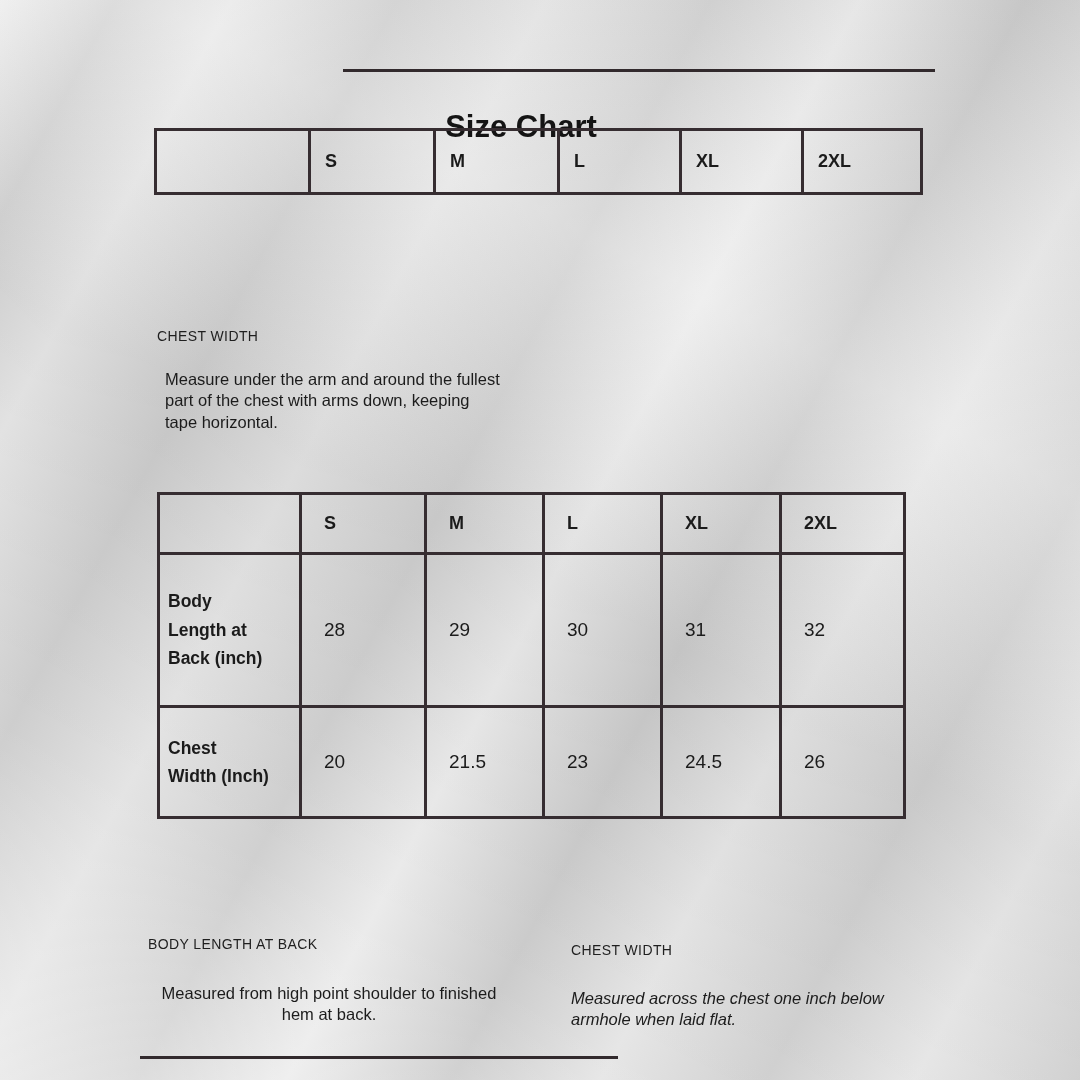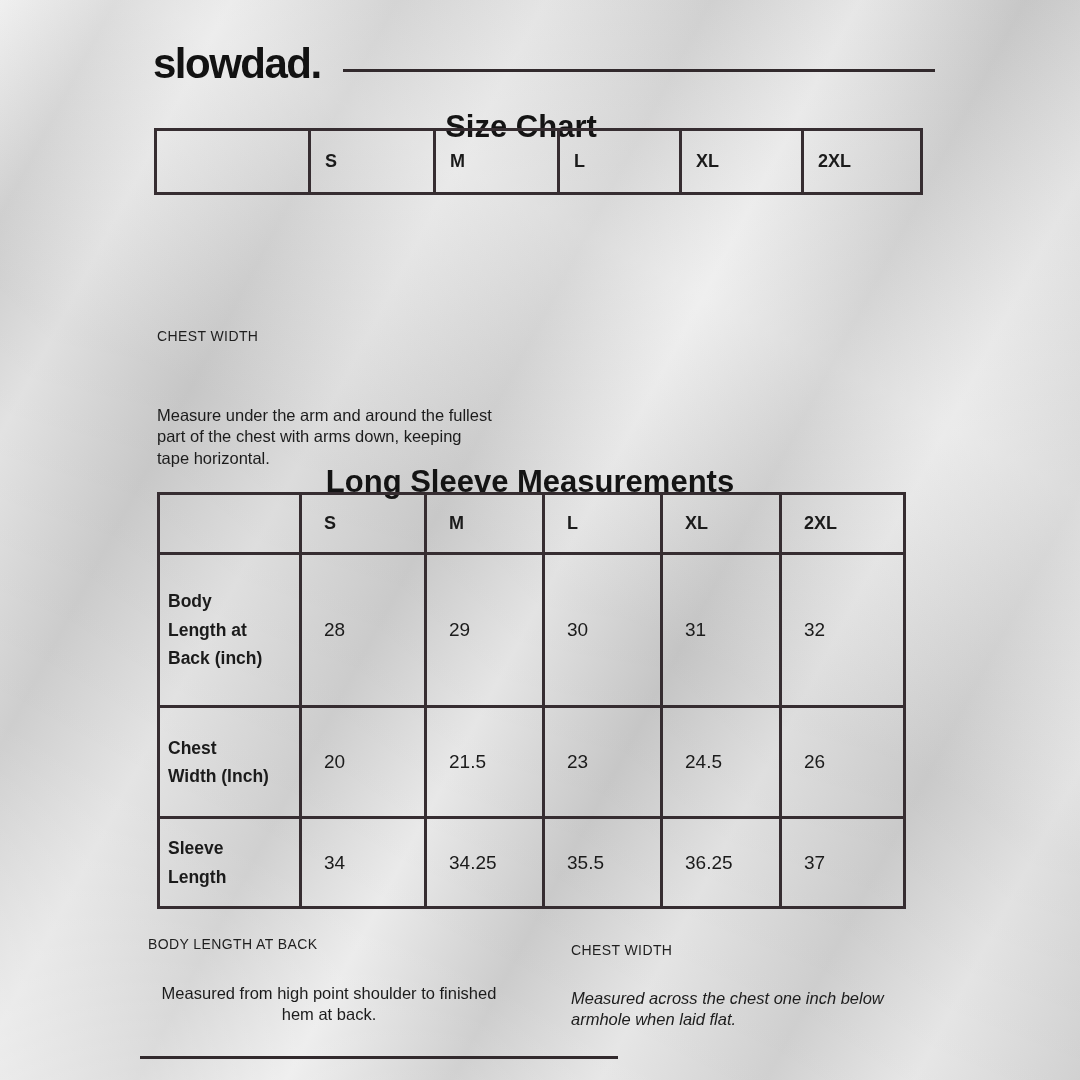--- a/index.html
+++ b/index.html
@@ -78,40 +78,39 @@
   }
 
   
   .note-head{
     font-size:14px;letter-spacing:0.4px;color:#1f1f1f;white-space:nowrap;
   }
   .note-body{
     font-size:16.5px;line-height:1.3;color:#1c1c1c;
   }
   .note1-head{left:157px;top:328px;}
-  .note1-body{left:157px;top:369px;width:335px;margin-top:36px;}
+  .note1-body{left:165px;top:369px;width:335px;}
   .note2a-head{left:148px;top:936px;}
   .note2a-body{left:148px;top:983px;width:362px;text-align:center;}
   .note2b-head{left:571px;top:942px;}
   .note2b-body{left:571px;top:988px;width:352px;font-style:italic;}
 
   
   .bottom-rule{left:140px;top:1056px;width:478px;height:3px;background:#322a2d;}
   .website{
     left:583px;top:1040px;width:350px;text-align:right;
     font-size:21px;color:#4b4046;
   }
 </style>
 </head>
 <body>
 
 <div class="canvas">
   <div class="sheen"></div>
 
-  <div class="abs logo">slowdad.</div>
   <div class="abs top-rule"></div>
 
   <h1 class="abs sec-title title1">Size Chart</h1>
 
   <table class="abs t t1">
     <colgroup>
       <col style="width:154px">
         <col style="width:125px">
         <col style="width:124px">
       <col style="width:122px">
@@ -126,21 +125,20 @@
         <th>L</th>
         <th>XL</th>
         <th>2XL</th>
       </tr>
     </tbody>
   </table>
 
   <div class="abs note-head note1-head">CHEST WIDTH</div>
   <div class="abs note-body note1-body">Measure under the arm and around the fullest part of the chest with arms down, keeping tape horizontal.</div>
 
-  <h2 class="abs sec-title title2">Long Sleeve Measurements</h2>
 
   <table class="abs t t2">
     <colgroup>
       <col style="width:142px">
         <col style="width:125px">
         <col style="width:118px">
       <col style="width:118px">
         <col style="width:119px">
         <col style="width:124px">
     </colgroup>
@@ -162,28 +160,20 @@
         <td>32</td>
       </tr>
       <tr class="r2">
         <th class="rowlabel">Chest Width (Inch)</th>
         <td>20</td>
         <td>21.5</td>
         <td>23</td>
         <td>24.5</td>
         <td>26</td>
       </tr>
-      <tr class="r3">
-        <th class="rowlabel">Sleeve Length</th>
-        <td>34</td>
-        <td>34.25</td>
-        <td>35.5</td>
-        <td>36.25</td>
-        <td>37</td>
-      </tr>
     </tbody>
   </table>
 
   <div class="abs note-head note2a-head">BODY LENGTH AT BACK</div>
   <div class="abs note-body note2a-body">Measured from high point shoulder to finished hem at back.</div>
 
   <div class="abs note-head note2b-head">CHEST WIDTH</div>
   <div class="abs note-body note2b-body">Measured across the chest one inch below armhole when laid flat.</div>
 
   <div class="abs bottom-rule"></div>

